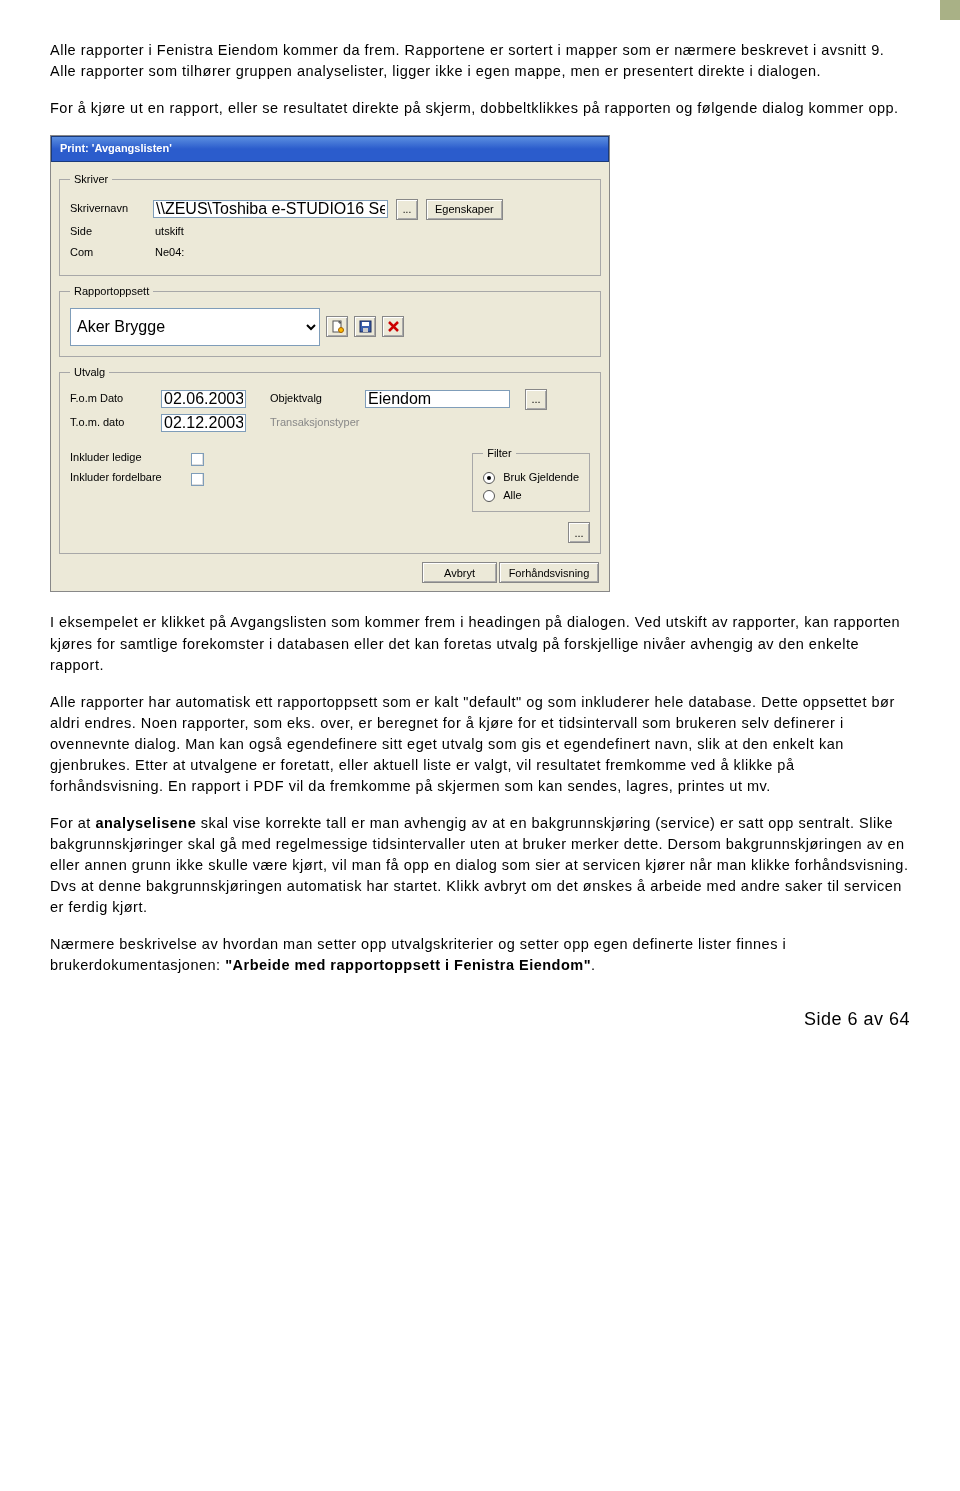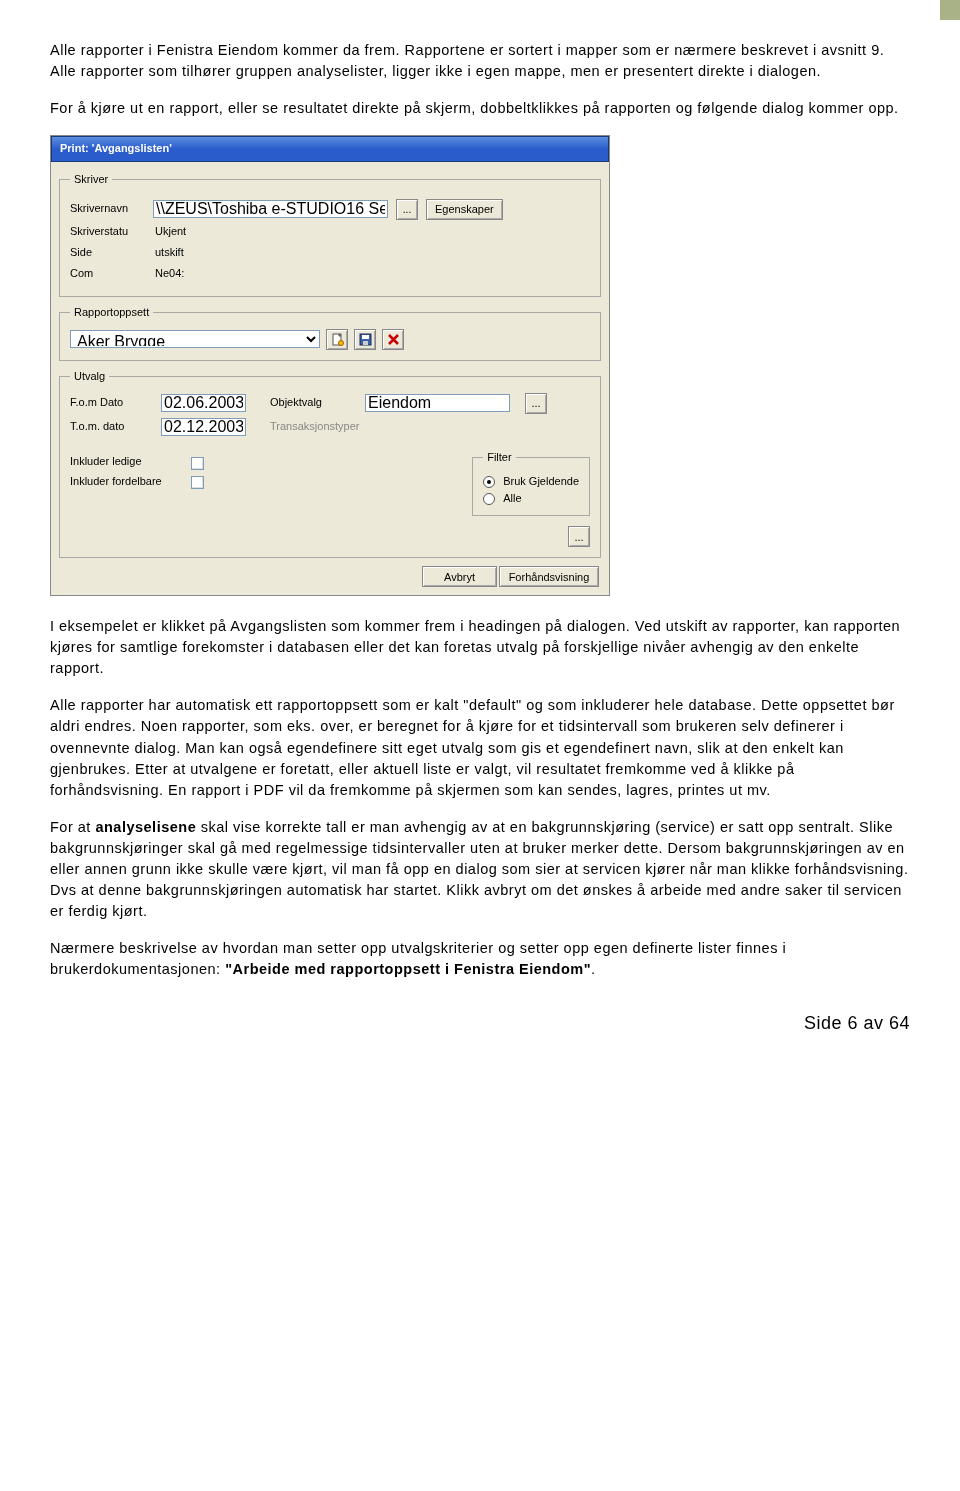--- a/index.html
+++ b/index.html
@@ -60,21 +60,21 @@
   .lbl2.active { color: #000; }
   input[type="text"], select {
     font-family: Tahoma, sans-serif;
     font-size: 16px;
     border: 1px solid #7f9db9;
     background: #fff;
     padding: 1px 2px;
     height: 18px;
   }
   select {
-    height: 18px;
+    height: 38px;
     background: #fff;
     width: 250px;
   }
   .btn {
     background: #ece9d8;
     border: 1px solid #888;
     box-shadow: inset 1px 1px 0 #fff, inset -1px -1px 0 #aaa;
     padding: 2px 8px;
     font-family: Tahoma, sans-serif;
     font-size: 11px;
@@ -132,24 +132,20 @@
   <div class="titlebar">Print: 'Avgangslisten'</div>
   <div class="dialog-body">
 
     <fieldset>
       <legend>Skriver</legend>
       <div class="row printer-row">
         <span class="lbl">Skrivernavn</span>
         <input type="text" value="\\ZEUS\Toshiba e-STUDIO16 Series PS" style="">
         <button class="btn btn-icon"><span class="icon-browse">...</span></button>
         <button class="btn btn-lg">Egenskaper</button>
-      </div>
-      <div class="row">
-        <span class="lbl">Skriverstatu</span>
-        <span class="static">Ukjent</span>
       </div>
       <div class="row">
         <span class="lbl">Side</span>
         <span class="static">utskift</span>
       </div>
       <div class="row">
         <span class="lbl">Com</span>
         <span class="static">Ne04:</span>
       </div>
     </fieldset>

